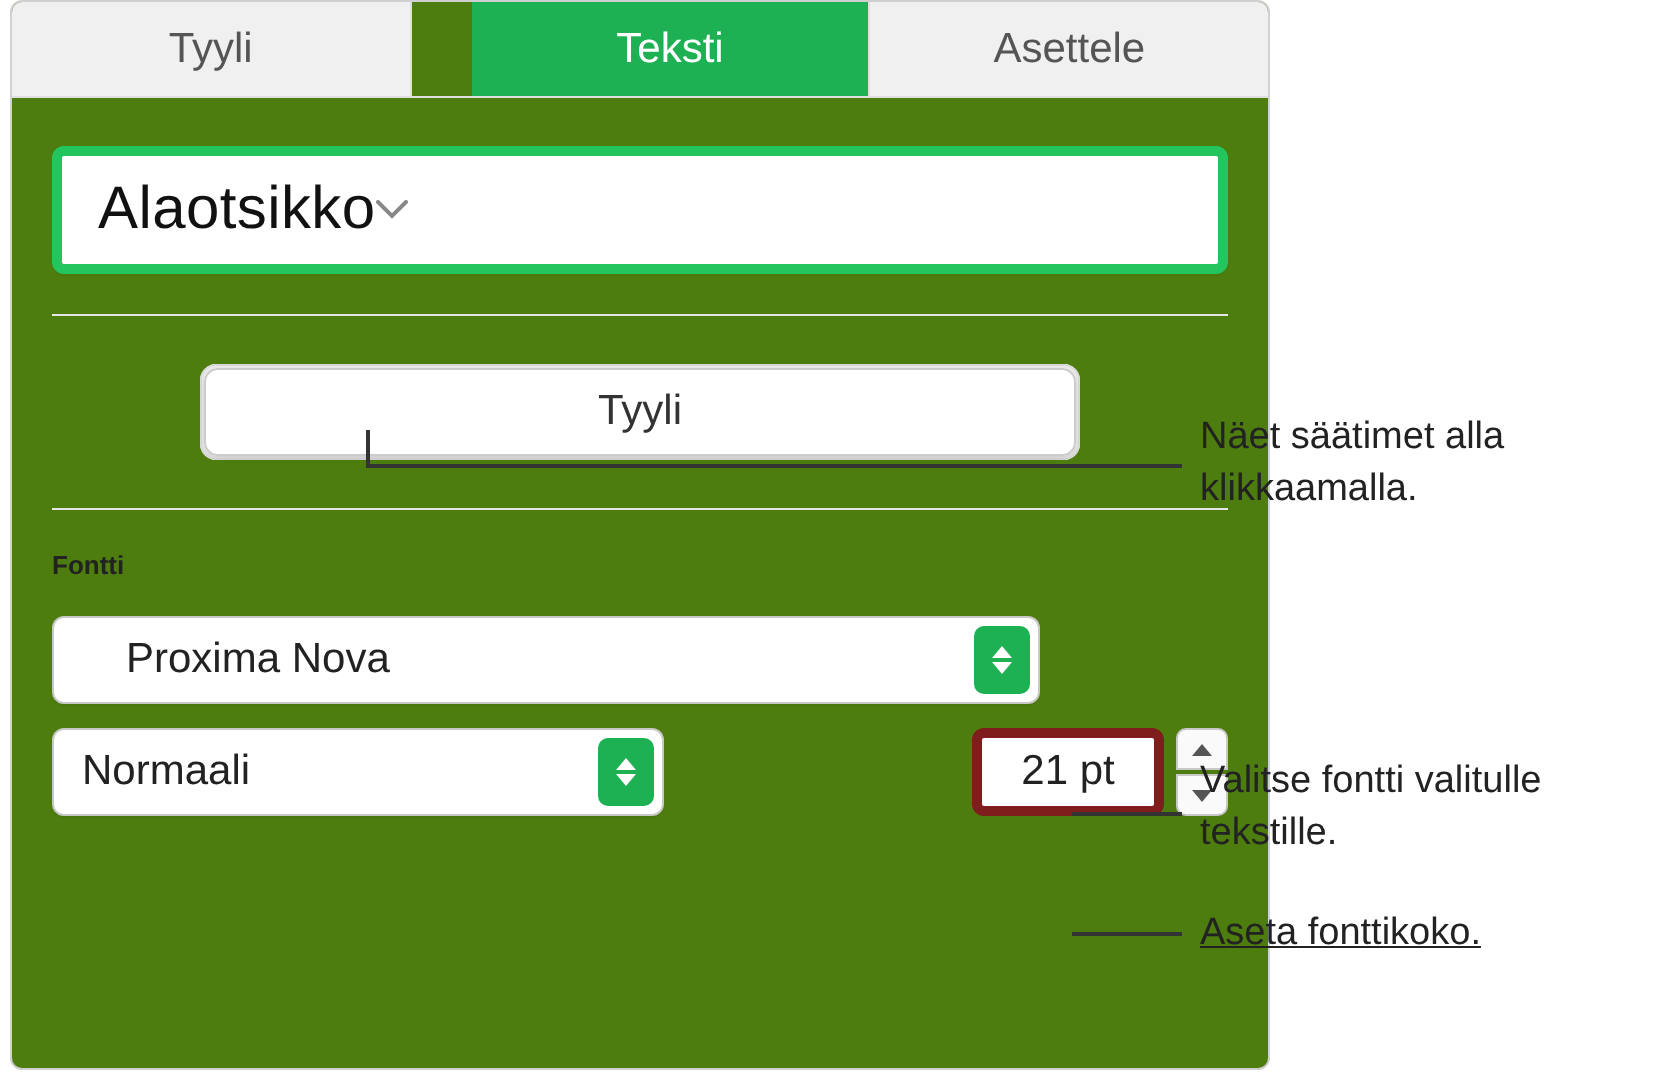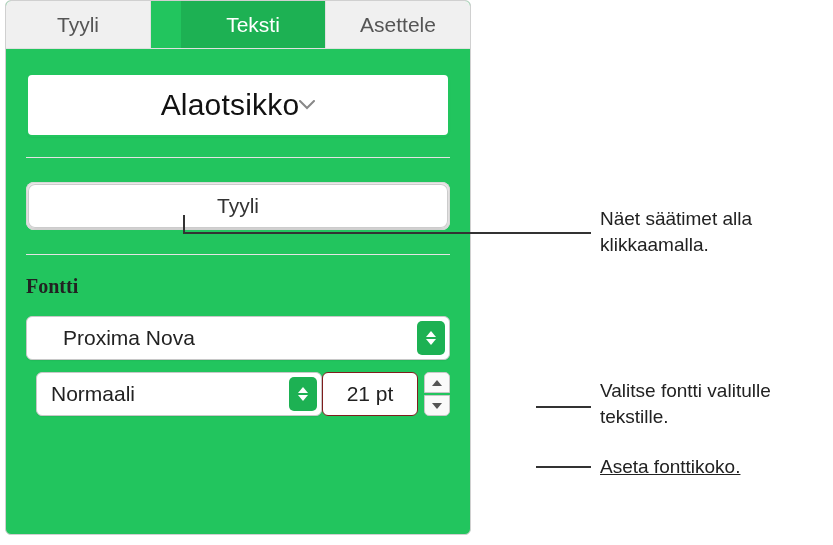--- a/index.html
+++ b/index.html
@@ -11,25 +11,25 @@
     body {
       width: 833px;
       height: 545px;
       background: #fff;
       position: relative;
     }
     .panel {
       position: absolute;
       left: 5px;
       top: 0;
-      width: 466px;
+      width: 630px;
       height: 535px;
       border: 1px solid #d0d0d0;
       border-radius: 6px;
-      background: #22c55e;
+      background: #4d7c0f;
       overflow: hidden;
     }
     .top-tabs {
       display: flex;
       height: 48px;
       border-bottom: 1px solid #e0e0e0;
       align-items: stretch;
     }
     .top-tab {
       flex: 1;
@@ -48,26 +48,26 @@
       color: #fff;
       font-weight: 500;
       margin-left: 30px;
     }
     .inner-body {
       padding: 0 20px;
     }
     .style-dropdown {
       margin-top: 24px;
       height: 64px;
-      border: 2px solid #22c55e;
+      border: 5px solid #22c55e;
       border-radius: 6px;
       background: #fff;
       display: flex;
       align-items: center;
-      justify-content: center;
+      justify-content: flex-start;
       padding: 0 18px;
       box-shadow: 0 1px 1px rgba(0,0,0,0.04);
     }
     .style-dropdown-label {
       font-size: 30px;
       color: #111;
       letter-spacing: 0.2px;
     }
     .chevron-down {
       width: 16px;
@@ -104,46 +104,45 @@
       cursor: default;
     }
     .seg-item.active {
       background: #fff;
       border-radius: 7px;
       margin: 2px;
       box-shadow: 0 1px 2px rgba(0,0,0,0.15), inset 0 0 0 1px #ccc;
       flex: 1;
     }
     .section-label {
-      font-size: 20px;
+      font-size: 13px;
       color: #222;
       font-weight: 600;
       margin-top: 6px;
       margin-bottom: 18px;
-      font-family: Liberation Serif, serif;
     }
     .font-row {
       display: flex;
       margin-bottom: 12px;
     }
     .select-box {
       height: 44px;
       border: 1px solid #c8c8c8;
       border-radius: 6px;
       background: #fff;
       display: flex;
       align-items: center;
       justify-content: space-between;
       padding: 0 4px 0 14px;
       font-size: 21px;
       color: #222;
       box-shadow: 0 1px 1px rgba(0,0,0,0.05);
     }
     .font-family-select { width: 494px; padding-left: 36px; }
-    .font-style-select { width: 306px; margin-left: 10px; }
+    .font-style-select { width: 306px; }
     .updown-btn {
       width: 28px;
       height: 34px;
       background: #1DB153;
       border-radius: 5px;
       display: flex;
       flex-direction: column;
       align-items: center;
       justify-content: center;
       gap: 2px;
@@ -157,21 +156,21 @@
     .updown-btn .tri.down { border-top: 6px solid #fff; }
     .size-group {
       display: flex;
       align-items: center;
       margin-left: auto;
       gap: 6px;
     }
     .size-field {
       width: 96px;
       height: 44px;
-      border: 1px solid #7f1d1d;
+      border: 5px solid #7f1d1d;
       border-radius: 6px;
       background: #fff;
       display: flex;
       align-items: center;
       justify-content: center;
       font-size: 21px;
       color: #222;
     }
     .stepper {
       width: 26px;

